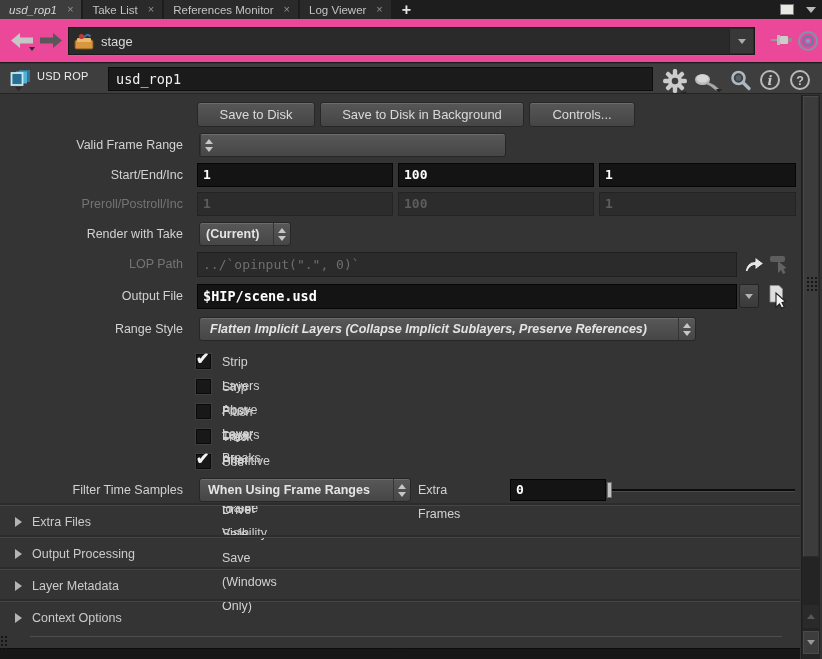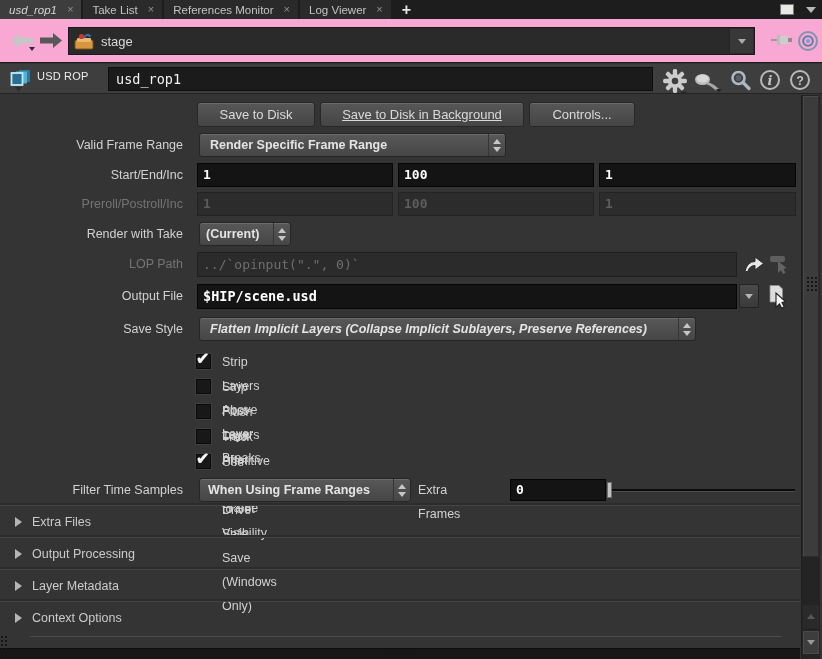--- a/index.html
+++ b/index.html
@@ -12,21 +12,21 @@
   
   .tabbar { position:absolute; left:0; top:0; width:822px; height:19px; background:#1d1d1d; display:flex; align-items:stretch; }
   .tab { display:flex; align-items:center; gap:10px; padding:0 8px 0 9px; background:#2a2a2a; margin-right:2px; font-size:11.5px; color:#c3c3c3; cursor:default; }
   .tab.active { background:#3d3d3d; font-style:italic; color:#d6d6d6; }
   .tab .x { font-size:11px; color:#919191; line-height:1; }
   .tab-add { display:flex; align-items:center; padding:0 9px; color:#e3e3e3; font-size:16px; font-weight:bold; }
   .tabbar-right { position:absolute; right:6px; top:0; height:19px; display:flex; align-items:center; gap:12px; }
   .float-sq { width:14px; height:11px; background:#e9e9e4; border:1px solid #77777a; }
   .tri-down { width:0; height:0; border-left:5px solid transparent; border-right:5px solid transparent; border-top:6px solid #b9b9b9; }
   
-  .navbar { position:absolute; left:0; top:19px; width:822px; height:44px; background:#f9a8d4; border-bottom:1px solid #1c1c1c; }
+  .navbar { position:absolute; left:0; top:19px; width:822px; height:44px; background:#ec4899; border-bottom:1px solid #1c1c1c; }
   .nav-arrow { position:absolute; top:11px; }
   .pathfield { position:absolute; left:68px; top:8px; width:687px; height:28px; background:#2a2a2a; border:1px solid #1a1a1a; box-shadow:0 1px 0 rgba(255,255,255,0.05); display:flex; align-items:center; }
   .pathfield .ptext { color:#d9d9d9; font-size:13px; margin-left:6px; }
   .path-drop { position:absolute; right:1px; top:1px; bottom:1px; width:24px; background:#383838; border-left:1px solid #242424; display:flex; align-items:center; justify-content:center; }
   .path-drop .tri-down { border-left-width:4px; border-right-width:4px; border-top-width:5px; border-top-color:#aaaaaa; }
   .nav-icon { position:absolute; top:13px; }
   
   .pheader { position:absolute; left:0; top:64px; width:822px; height:30px; background:#3e3e3e; border-bottom:1px solid #242424; }
   .ptype { position:absolute; left:37px; top:6px; font-size:11px; font-weight:normal; color:#ededed; letter-spacing:0.2px; }
   .namefield { position:absolute; left:108px; top:3px; width:545px; height:24px; background:#1b1b1b; border:1px solid #0e0e0e; color:#f1f1f1; font-family:"DejaVu Sans Mono", monospace; font-size:13.5px; line-height:22px; padding-left:7px; }
@@ -193,28 +193,27 @@
           <circle cx="11" cy="11" r="9" fill="none" stroke="#b9b9b9" stroke-width="2"></circle>
           <text x="11" y="15.5" text-anchor="middle" font-family="Liberation Sans, sans-serif" font-weight="bold" font-size="12.5" fill="#c5c5c5">?</text>
         </svg>
     </div>
   </div>
 
   <div class="body">
 
     <div class="row" style="top:8px;">
       <div class="btn" style="left:197px; width:118px;">Save to Disk</div>
-      <div class="btn" style="left:320px; width:204px;text-decoration:underline;">Save to Disk in Background</div>
+      <div class="btn" style="left:320px; width:204px;">Save to Disk in Background</div>
       <div class="btn" style="left:529px; width:106px;">Controls...</div>
     </div>
 
     <div class="row" style="top:39px;">
       <span class="rlabel">Valid Frame Range</span>
       <div class="dd" style="left:199px; width:307px;">
-        <span class="ddtext">Render Specific Frame Range</span>
         <span class="spin">
             <i class="tri-u"></i>
             <i class="tri-d"></i>
           </span>
       </div>
     </div>
 
     <div class="row" style="top:69px;">
       <span class="rlabel">Start/End/Inc</span>
       <div class="field" style="left:197px; width:196px;">1</div>
@@ -264,21 +263,21 @@
         </div>
       <span style="position:absolute; left:766px; top:0;">
         <svg width="22" height="26">
             <path d="M4 1.5 L13 1.5 L16.5 5 L16.5 18 L4 18 Z" fill="#dedede" stroke="#8e8e8e" stroke-width="0.8"></path>
             <path d="M10 9 L10 23.5 L13.5 20 L15.6 24.3 L18.2 22.8 L16 18.7 L19.5 17.6 Z" fill="#f3f3f3" stroke="#1d1d1d" stroke-width="1.1"></path>
           </svg>
       </span>
     </div>
 
     <div class="row" style="top:223px;">
-      <span class="rlabel">Save Style</span>
+      <span class="rlabel">Range Style</span>
       <div class="dd" style="left:199px; width:497px;font-style:italic;">
         <span class="ddtext">Flatten Implicit Layers (Collapse Implicit Sublayers, Preserve References)</span>
         <span class="spin">
             <i class="tri-u"></i>
             <i class="tri-d"></i>
           </span>
       </div>
     </div>
 
     <div class="row" style="top:256px;">

